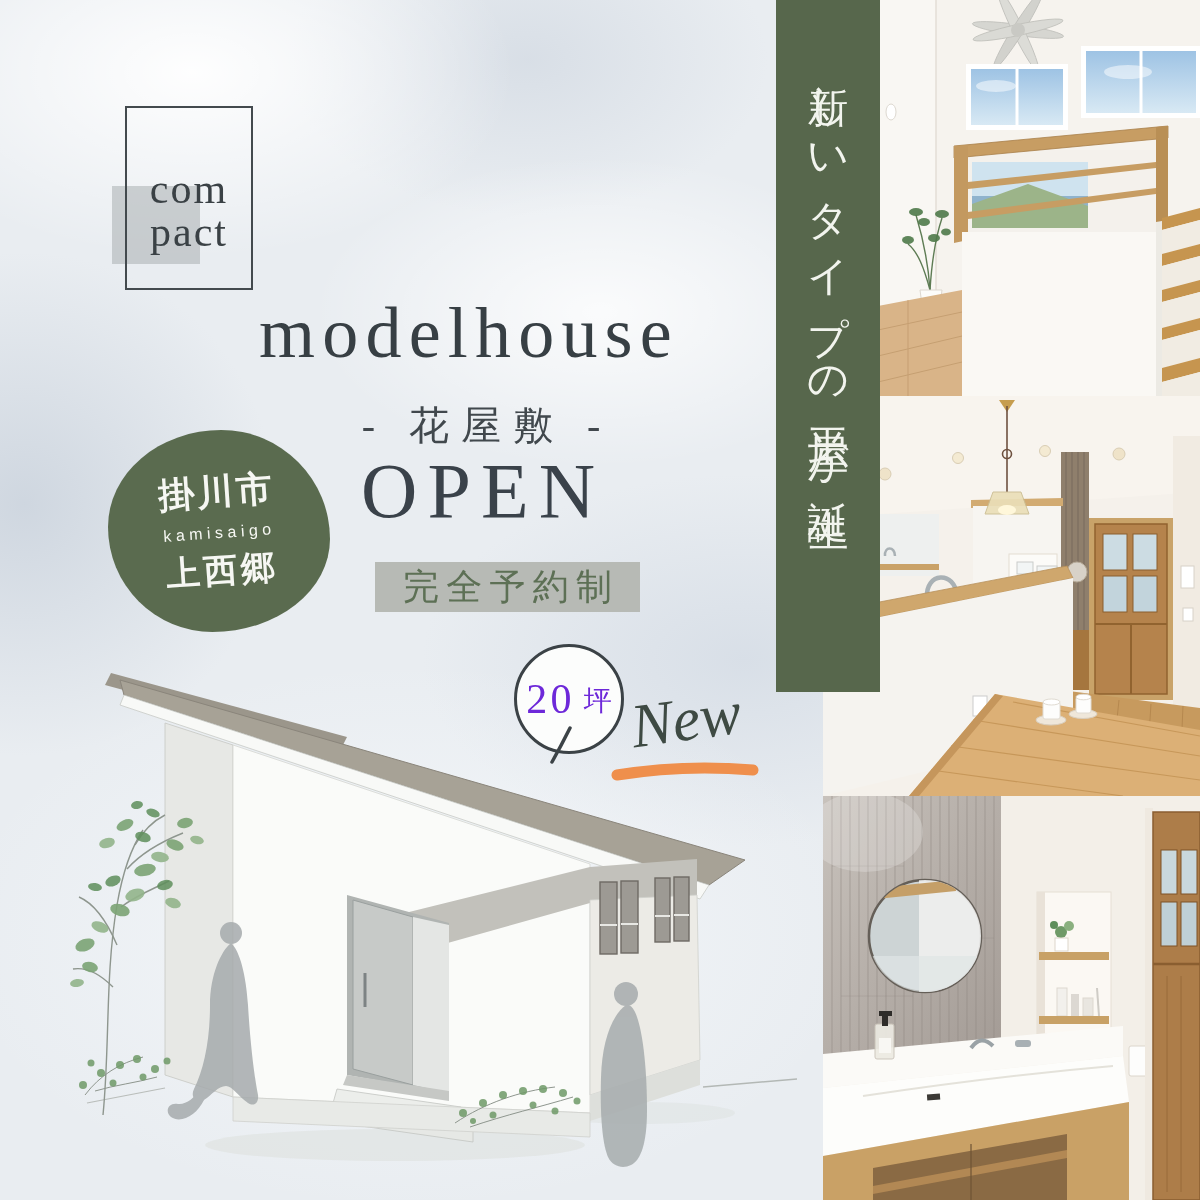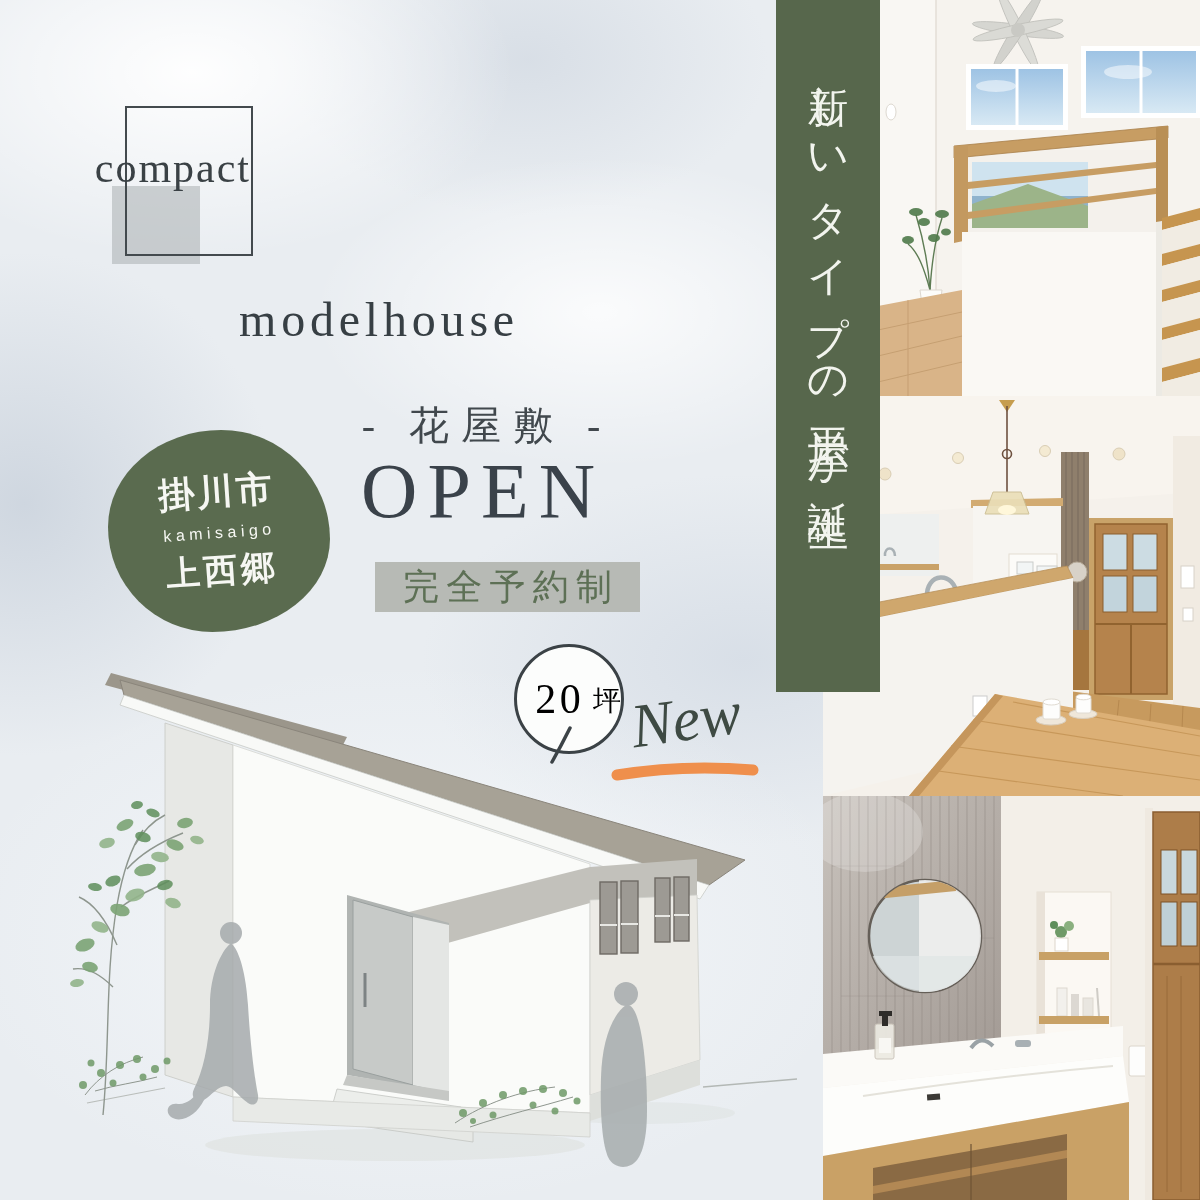--- a/index.html
+++ b/index.html
@@ -11,43 +11,43 @@
       radial-gradient(ellipse 480px 260px at 50% 26%, rgba(255,255,255,0.8),  rgba(255,255,255,0) 60%),
       radial-gradient(ellipse 700px 420px at 34% 78%, rgba(244,247,250,0.95), rgba(244,247,250,0) 65%),
       radial-gradient(ellipse 420px 420px at 2% 42%,  rgba(198,207,218,0.75), rgba(198,207,218,0) 60%),
       radial-gradient(ellipse 520px 300px at 62% 55%, rgba(209,217,227,0.7),  rgba(209,217,227,0) 62%),
       radial-gradient(ellipse 400px 260px at 44% 5%,  rgba(205,213,223,0.6),  rgba(205,213,223,0) 60%);
     font-family:"Liberation Serif","DejaVu Serif",serif;
   }
   .abs{position:absolute;}
   
   .compact-square{left:112px;top:186px;width:88px;height:78px;background:rgba(170,174,176,0.55);}
-  .compact-box{left:125px;top:106px;width:128px;height:150px;border:2px solid #434a4e;
-    display:flex;flex-direction:row;justify-content:flex-end;align-items:center;
-    padding-bottom:26px;box-sizing:border-box;color:#3a4145;font-size:42px;line-height:1.02;letter-spacing:2px;}
+  .compact-box{left:125px;top:106px;width:128px;height:184px;border:2px solid #434a4e;
+    display:flex;flex-direction:column;justify-content:flex-end;align-items:center;
+    padding-bottom:34px;box-sizing:border-box;color:#3a4145;font-size:42px;line-height:1.02;letter-spacing:2px;}
   .kanji-title{left:276px;top:80px;font-size:160px;line-height:1.05;letter-spacing:0.10em;color:#333a3f;white-space:nowrap;}
-  .latin-title{left:79px;top:292px;width:600px;text-align:center;font-size:48px;letter-spacing:0.10em;color:#373f44;}
+  .latin-title{left:79px;top:292px;width:600px;text-align:right;font-size:72px;letter-spacing:0.10em;color:#373f44;}
   .place-line{left:181px;top:398px;width:600px;text-align:center;font-size:40px;letter-spacing:0.30em;text-indent:0.30em;color:#41484d;}
   .open-line{left:178px;top:446px;width:600px;text-align:center;font-size:78px;letter-spacing:0.13em;text-indent:0.13em;color:#3a424a;}
   .reserve-band{left:375px;top:562px;width:265px;height:50px;background:#b7bab5;
     display:flex;align-items:center;justify-content:center;font-family:Liberation Serif, serif;}
   .reserve-band span{font-size:36px;letter-spacing:0.20em;text-indent:0.20em;color:#5d7055;}
   
   .loc-blob{left:108px;top:430px;width:222px;height:202px;background:#5a6b4f;
     border-radius:51% 49% 53% 47% / 48% 54% 46% 52%;
     display:flex;align-items:center;justify-content:center;}
   .loc-inner{transform:rotate(-4deg);text-align:center;color:#f6f7f3;
     font-family:"Liberation Sans","DejaVu Sans",sans-serif;}
   .loc-city{font-size:36px;letter-spacing:0.08em;font-weight:600;}
   .loc-romaji{font-size:16px;letter-spacing:0.28em;margin:7px 0 6px;font-weight:400;}
   .loc-district{font-size:34px;letter-spacing:0.10em;font-weight:600;}
   
   .area-circle{left:514px;top:644px;width:110px;height:110px;border-radius:50%;
     border:3px solid #3b4246;background:#fcfdfc;box-sizing:border-box;
-    display:flex;align-items:center;justify-content:flex-end;color:#000000;}
+    display:flex;align-items:center;justify-content:center;color:#6d28d9;}
   .area-value{font-size:42px;letter-spacing:0.08em;}
   .area-unit{font-size:28px;margin-left:9px;padding-top:4px;}
   .tick-svg{left:544px;top:724px;}
   .new-label{left:608px;top:684px;width:156px;text-align:center;font-style:italic;
     font-size:62px;color:#3e4a43;transform:rotate(-8deg);}
   .new-underline{left:610px;top:758px;}
   
   .side-banner{left:776px;top:0;width:104px;height:692px;background:#57674c;
     display:flex;justify-content:center;}
   .vtext{writing-mode:vertical-rl;text-orientation:upright;margin-top:52px;

